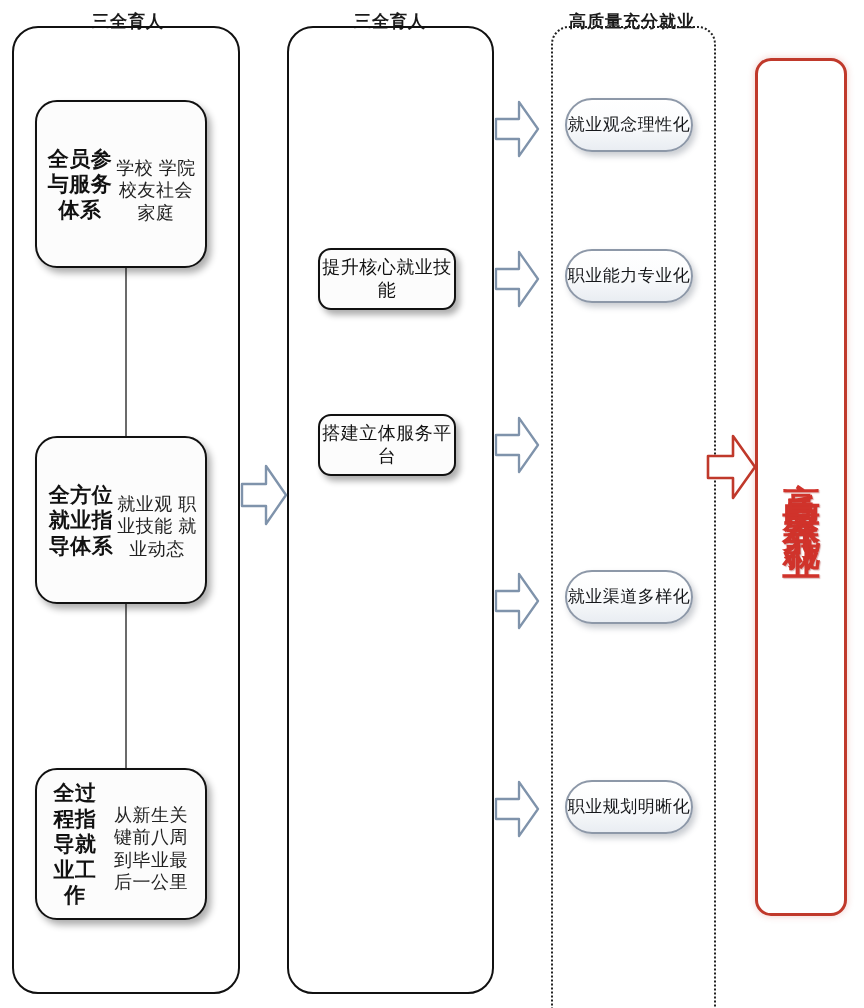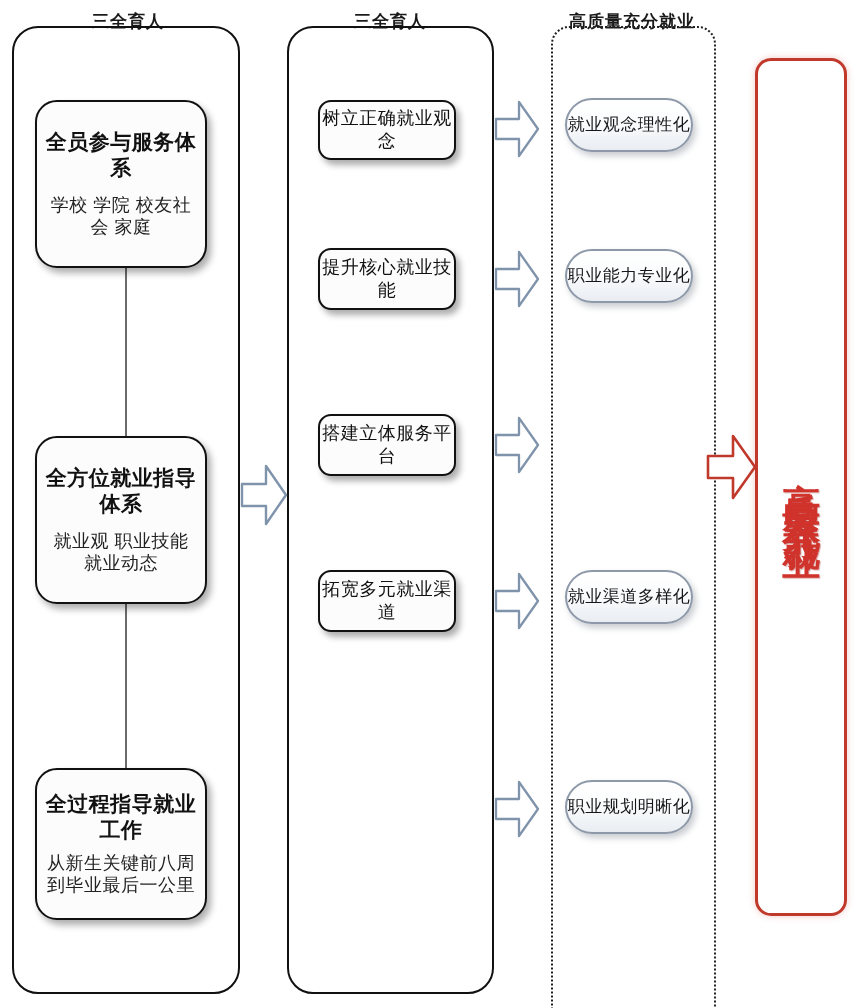--- a/index.html
+++ b/index.html
@@ -33,21 +33,21 @@
 
   
   .sys-box{
     position:absolute;
     box-sizing:border-box;
     border:2.5px solid #111;
     border-radius:22px;
     background:#fcfcfc;
     box-shadow:4px 5px 7px rgba(0,0,0,.32);
     display:flex;
-    flex-direction:column;
+    flex-direction:row;
     align-items:center;
     justify-content:center;
     padding:7px 8px;
   }
   .sys-title{
     font-weight:bold;
     font-size:21px;
     line-height:1.22;
     color:#111;
     text-align:center;
@@ -167,31 +167,25 @@
     <div class="sys-title">全过程指导就业工作</div>
     <div class="sys-sub" style="margin-top:9px;">从新生关键前八周到毕业最后一公里</div>
   </div>
 
   <div class="arrow" style="left:240px;top:462px;">
     <svg width="48" height="66" viewBox="0 0 48 66">
       <polygon points="2,22 26,22 26,4 46,33 26,62 26,44 2,44" fill="#ffffff" stroke="#7f93ab" stroke-width="2.4" stroke-linejoin="round"></polygon>
     </svg>
   </div>
 
-  <div class="mod-box" style="left:318px;top:100px;width:138px;height:60px;">
-    <div class="mod-text">树立正确就业观念</div>
-  </div>
   <div class="mod-box" style="left:318px;top:248px;width:138px;height:62px;">
     <div class="mod-text">提升核心就业技能</div>
   </div>
   <div class="mod-box" style="left:318px;top:414px;width:138px;height:62px;">
     <div class="mod-text">搭建立体服务平台</div>
-  </div>
-  <div class="mod-box" style="left:318px;top:570px;width:138px;height:62px;">
-    <div class="mod-text">拓宽多元就业渠道</div>
   </div>
 
   <div class="arrow" style="left:494px;top:98px;">
     <svg width="46" height="62" viewBox="0 0 46 62">
       <polygon points="2,21 25,21 25,4 44,31 25,58 25,41 2,41" fill="#ffffff" stroke="#7f93ab" stroke-width="2.3" stroke-linejoin="round"></polygon>
     </svg>
   </div>
   <div class="arrow" style="left:494px;top:248px;">
     <svg width="46" height="62" viewBox="0 0 46 62">
       <polygon points="2,21 25,21 25,4 44,31 25,58 25,41 2,41" fill="#ffffff" stroke="#7f93ab" stroke-width="2.3" stroke-linejoin="round"></polygon>

